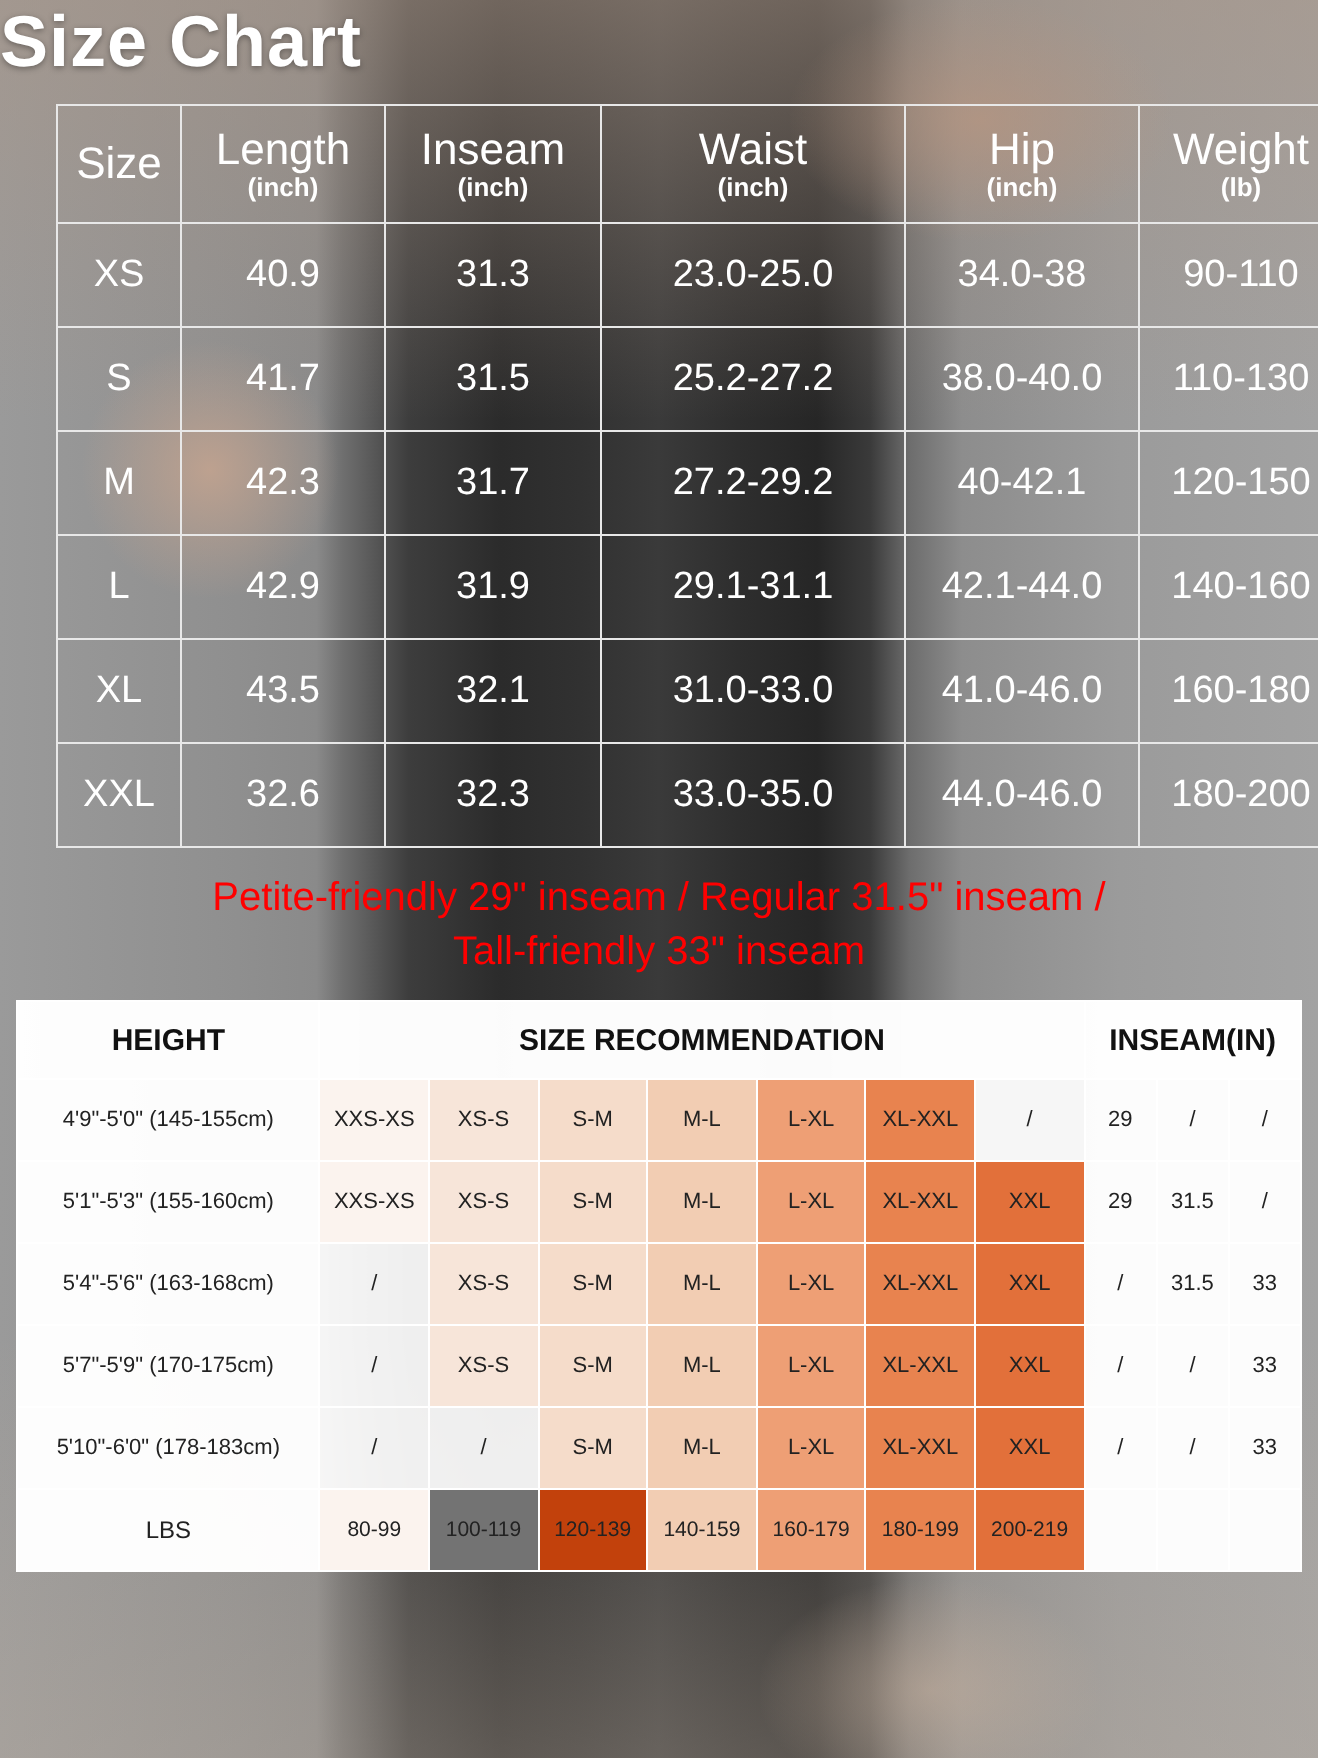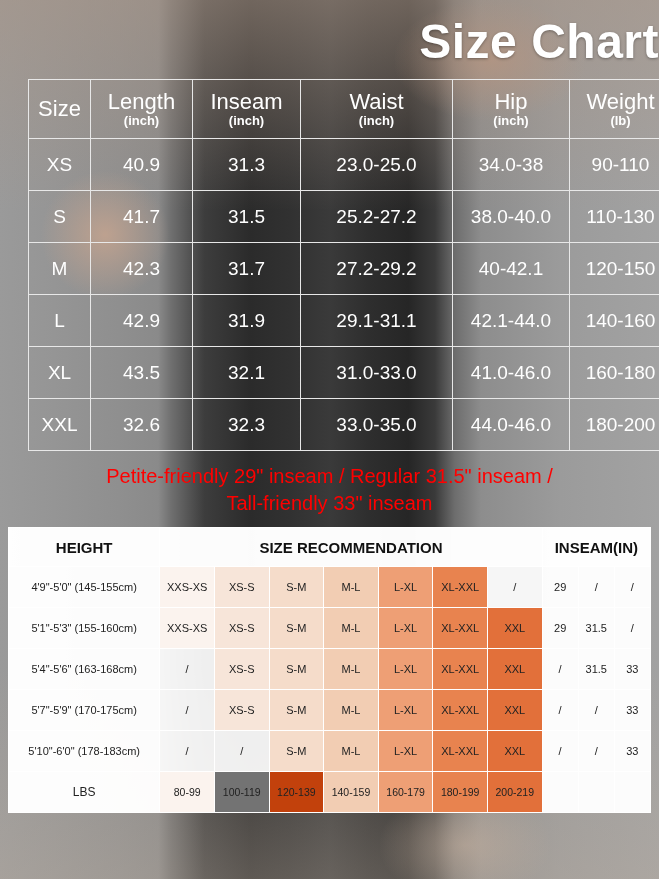--- a/index.html
+++ b/index.html
@@ -51,26 +51,25 @@
   
   #page {
     position: relative;
     z-index: 2;
     width: 659px;
     height: 879px;
   }
 
   
   .title {
-    text-align: right;
+    text-align: left;
     color: #ffffff;
-    font-size: 48px;
+    font-size: 36px;
     font-weight: bold;
     letter-spacing: 0.5px;
-    padding-top: 14px;
     padding-bottom: 10px;
     text-shadow: 0 1px 3px rgba(0,0,0,0.35);
   }
 
   
   .main-table-wrap {
     margin: 0 8px;
     padding-left: 20px;
   }
   table.size-table {

